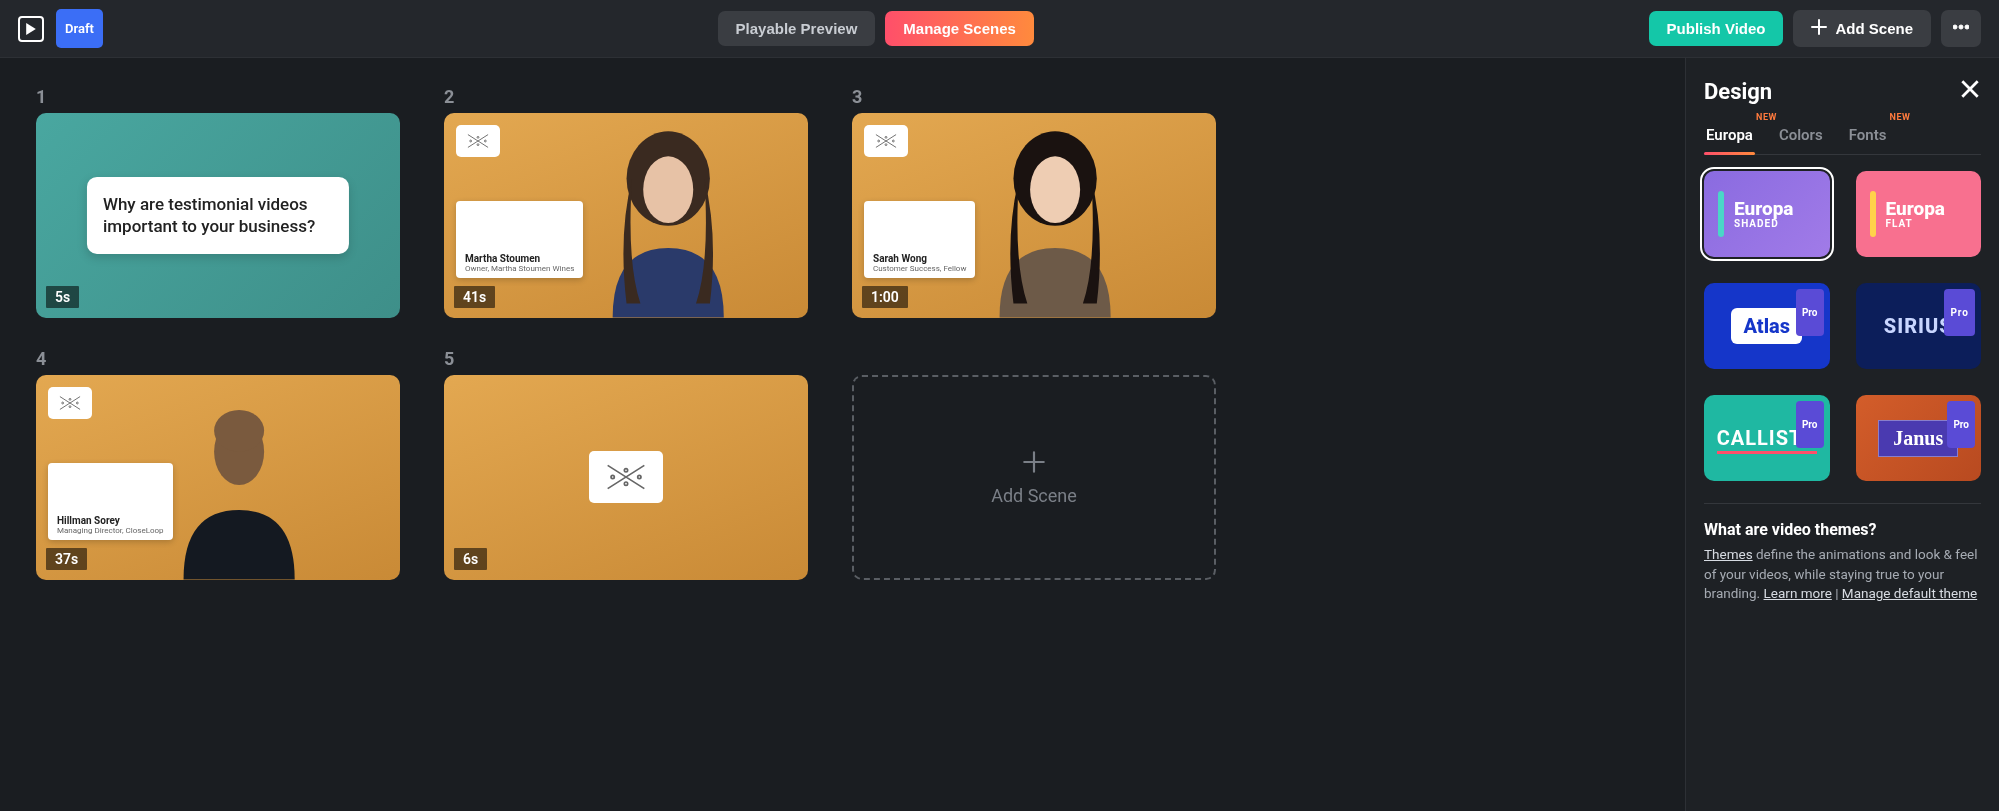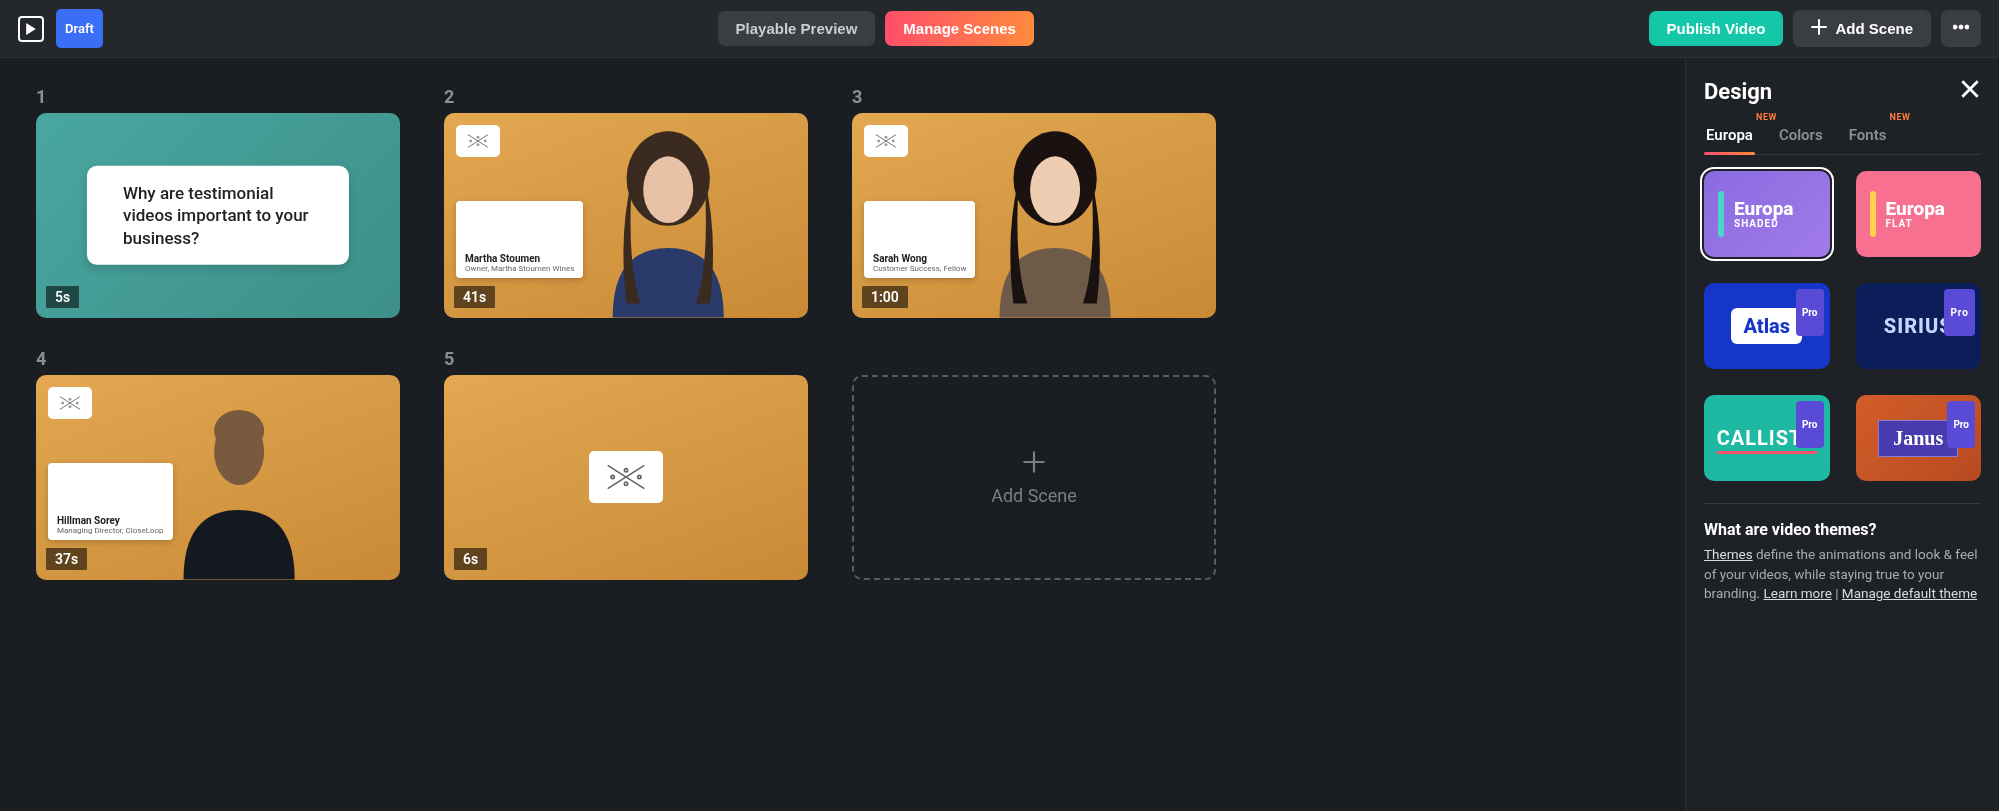--- a/index.html
+++ b/index.html
@@ -63,21 +63,21 @@
     overflow:hidden; background:#d99a3d;
   }
   .scene-card.teal { background:linear-gradient(135deg,#49a7a0,#3e8f89); }
   .scene-card.gold { background:linear-gradient(160deg,#e3a851,#c98a36); }
   .duration-chip {
     position:absolute; left:10px; bottom:10px; background:rgba(0,0,0,.55);
     color:#fff; font-size:14px; font-weight:600; padding:3px 9px; border-radius:1px;
   }
   .card-textbox {
     position:absolute; left:50%; top:50%; transform:translate(-50%,-50%);
-    background:#fff; color:#222; border-radius:10px; padding:16px 36px;
+    background:#fff; color:#222; border-radius:10px; padding:16px 16px;
     width:72%; font-size:17px; font-weight:500; line-height:1.3;
     box-shadow:0 4px 10px rgba(0,0,0,.15);
   }
   .logo-chip {
     position:absolute; top:12px; left:12px; width:44px; height:32px;
     background:#fff; border-radius:5px; display:flex; align-items:center; justify-content:center;
   }
   .logo-chip svg { width:22px; height:16px; stroke:#666; stroke-width:1; fill:none; }
   .logo-chip.center { top:50%; left:50%; transform:translate(-50%,-50%); width:74px; height:52px; }
   .logo-chip.center svg { width:40px; height:28px; }

